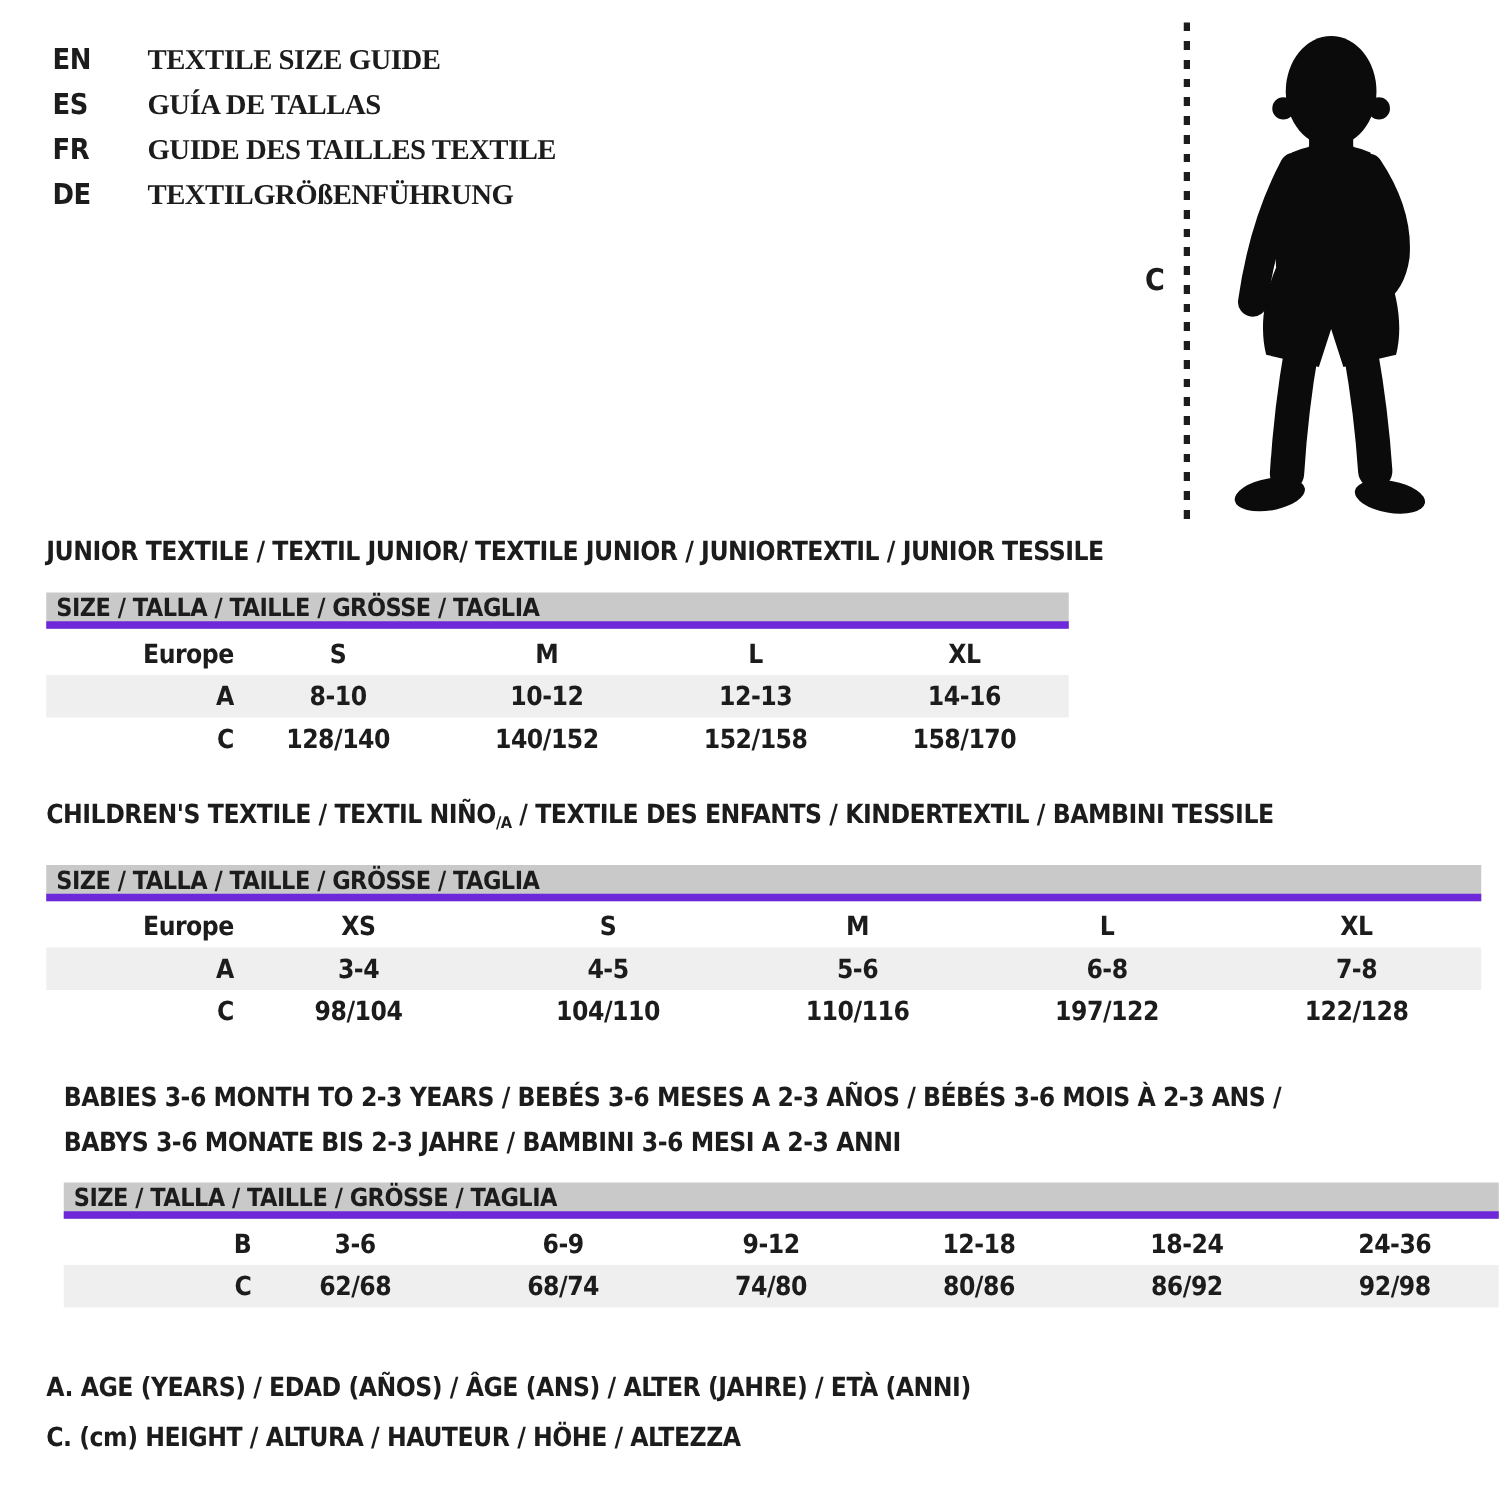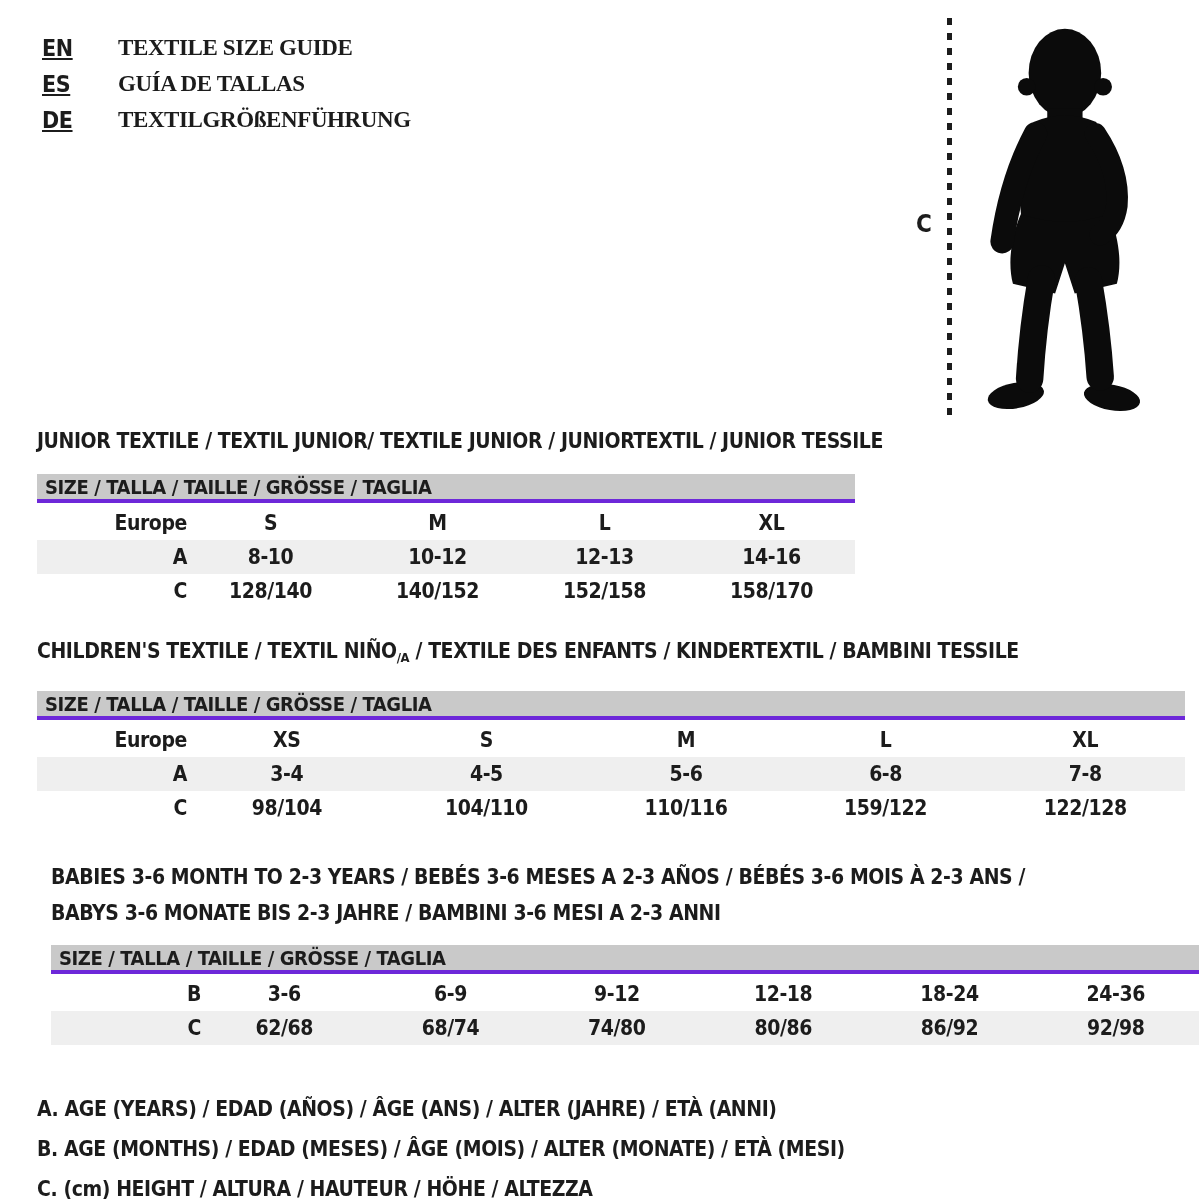--- a/index.html
+++ b/index.html
@@ -16,21 +16,21 @@
     font-family:"DejaVu Sans","Liberation Sans",sans-serif;
     font-stretch:condensed;
     font-weight:bold;
     letter-spacing:-0.4px;
     overflow:hidden;
   }
 
   
   .lang-block{position:absolute;left:42px;top:30px;}
   .lang-row{display:flex;height:36px;align-items:center;font-size:23px;}
-  .lang-code{width:76px;text-decoration:underline;}
+  .lang-code{width:76px;}
   .lang-title{white-space:nowrap;font-family:Liberation Serif, serif;}
 
   
   .figure{position:absolute;left:900px;top:12px;width:280px;height:420px;}
   .measure-label{position:absolute;left:16px;top:198px;font-size:24px;}
   .measure-line{
     position:absolute;left:47px;top:6px;width:5px;height:402px;
     background:repeating-linear-gradient(to bottom,var(--ink) 0 7px,transparent 7px 15px);
   }
   .silhouette{position:absolute;left:62px;top:10px;width:196px;height:402px;}
@@ -42,21 +42,21 @@
   .two-line .section-title-line{font-size:21px;line-height:36px;white-space:nowrap;}
   .two-line{margin-bottom:14px;}
 
   .size-table{margin-bottom:0;}
   .w-junior{width:818px;}
   .w-full{width:1148px;}
   .band{
     height:29px;background:var(--header-band);
     display:flex;align-items:center;padding-left:8px;
     font-size:20px;margin-bottom:3px;
-    border-bottom:4px solid #6d28d9;
+    border-bottom:6px solid #6d28d9;
   }
   .trow{display:grid;align-items:center;height:34px;font-size:21px;}
   .cols-4{grid-template-columns:150px repeat(4,1fr);}
   .cols-5{grid-template-columns:150px repeat(5,1fr);}
   .cols-6{grid-template-columns:150px repeat(6,1fr);}
   .rlabel{padding-left:8px;text-align:right;}
   .cell{text-align:center;}
   .shaded{background:var(--row-shaded);}
 
   .sec-children{margin-top:30px;}
@@ -70,20 +70,24 @@
 <body>
 
 <div class="lang-block">
   <div class="lang-row">
     <span class="lang-code">EN</span>
     <span class="lang-title">TEXTILE SIZE GUIDE</span>
   </div>
   <div class="lang-row">
     <span class="lang-code">ES</span>
     <span class="lang-title">GUÍA DE TALLAS</span>
+  </div>
+  <div class="lang-row">
+    <span class="lang-code">FR</span>
+    <span class="lang-title">GUIDE DES TAILLES TEXTILE</span>
   </div>
   <div class="lang-row">
     <span class="lang-code">DE</span>
     <span class="lang-title">TEXTILGRÖßENFÜHRUNG</span>
   </div>
 </div>
 
 <div class="figure">
   <span class="measure-label">C</span>
   <div class="measure-line"></div>
@@ -155,21 +159,21 @@
         <div class="cell">4-5</div>
         <div class="cell">5-6</div>
         <div class="cell">6-8</div>
         <div class="cell">7-8</div>
       </div>
       <div class="trow cols-5">
         <div class="rlabel">C</div>
         <div class="cell">98/104</div>
         <div class="cell">104/110</div>
         <div class="cell">110/116</div>
-        <div class="cell">159/122</div>
+        <div class="cell">197/122</div>
         <div class="cell">122/128</div>
       </div>
     </div>
   </div>
 
   <div class="sec-babies">
     <div class="two-line">
       <div class="section-title-line">BABIES 3-6 MONTH TO 2-3 YEARS / BEBÉS 3-6 MESES A 2-3 AÑOS / BÉBÉS 3-6 MOIS À 2-3 ANS /</div>
       <div class="section-title-line">BABYS 3-6 MONATE BIS 2-3 JAHRE / BAMBINI 3-6 MESI A 2-3 ANNI</div>
     </div>
@@ -191,17 +195,16 @@
         <div class="cell">74/80</div>
         <div class="cell">80/86</div>
         <div class="cell">86/92</div>
         <div class="cell">92/98</div>
       </div>
     </div>
   </div>
 
   <div class="legend">
     <div class="legend-line">A. AGE (YEARS) / EDAD (AÑOS) / ÂGE (ANS) / ALTER (JAHRE) / ETÀ (ANNI)</div>
-    <div class="legend-line">B. AGE (MONTHS) / EDAD (MESES) / ÂGE (MOIS) / ALTER (MONATE) / ETÀ (MESI)</div>
     <div class="legend-line">C. (cm) HEIGHT / ALTURA / HAUTEUR / HÖHE / ALTEZZA</div>
   </div>
 
 </div>
 
 </body></html>

